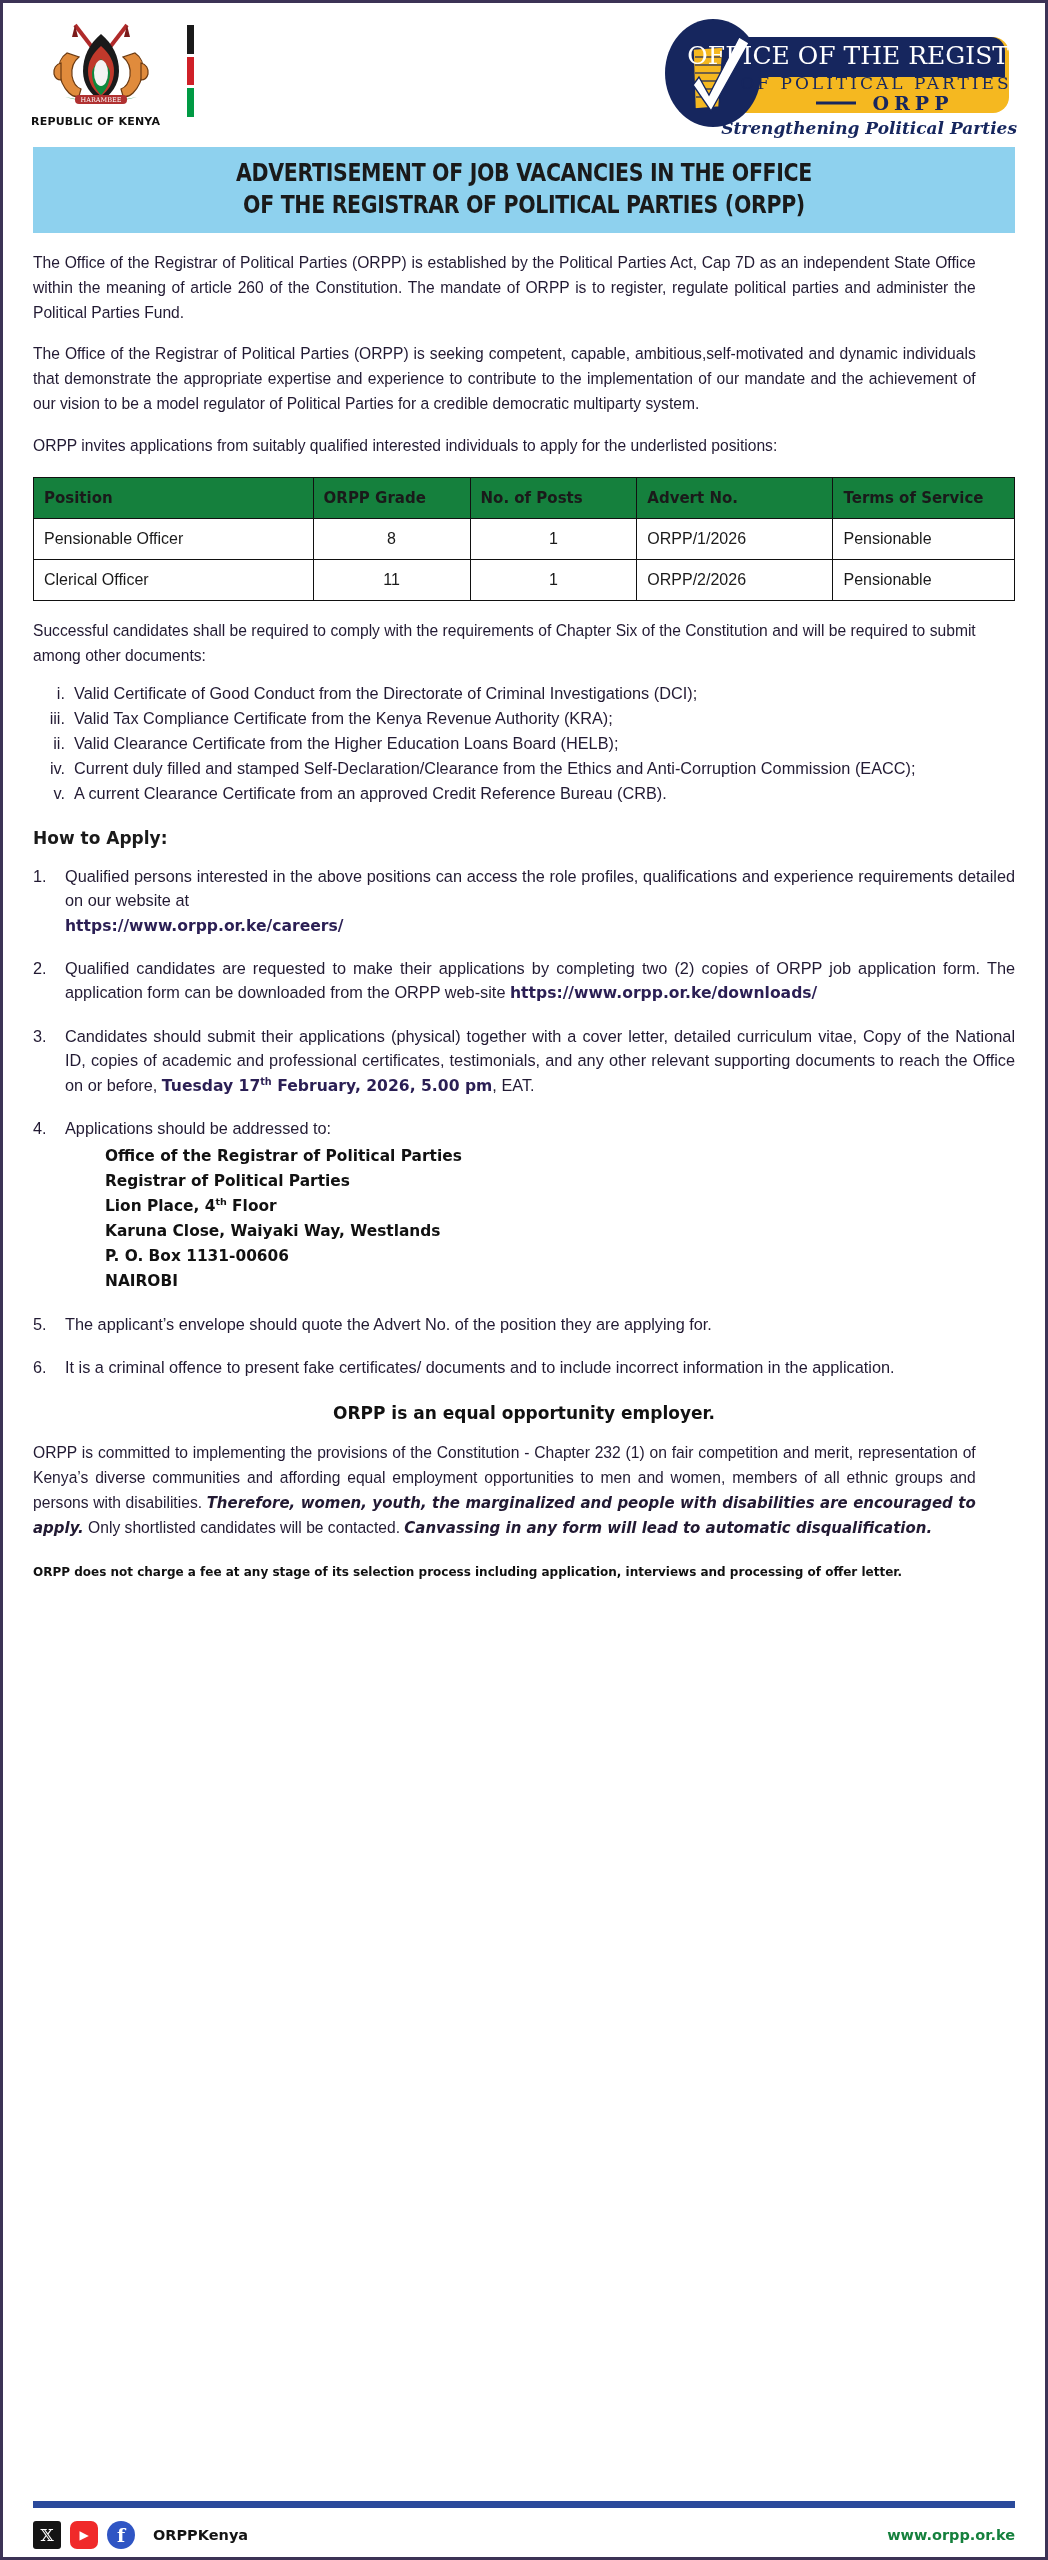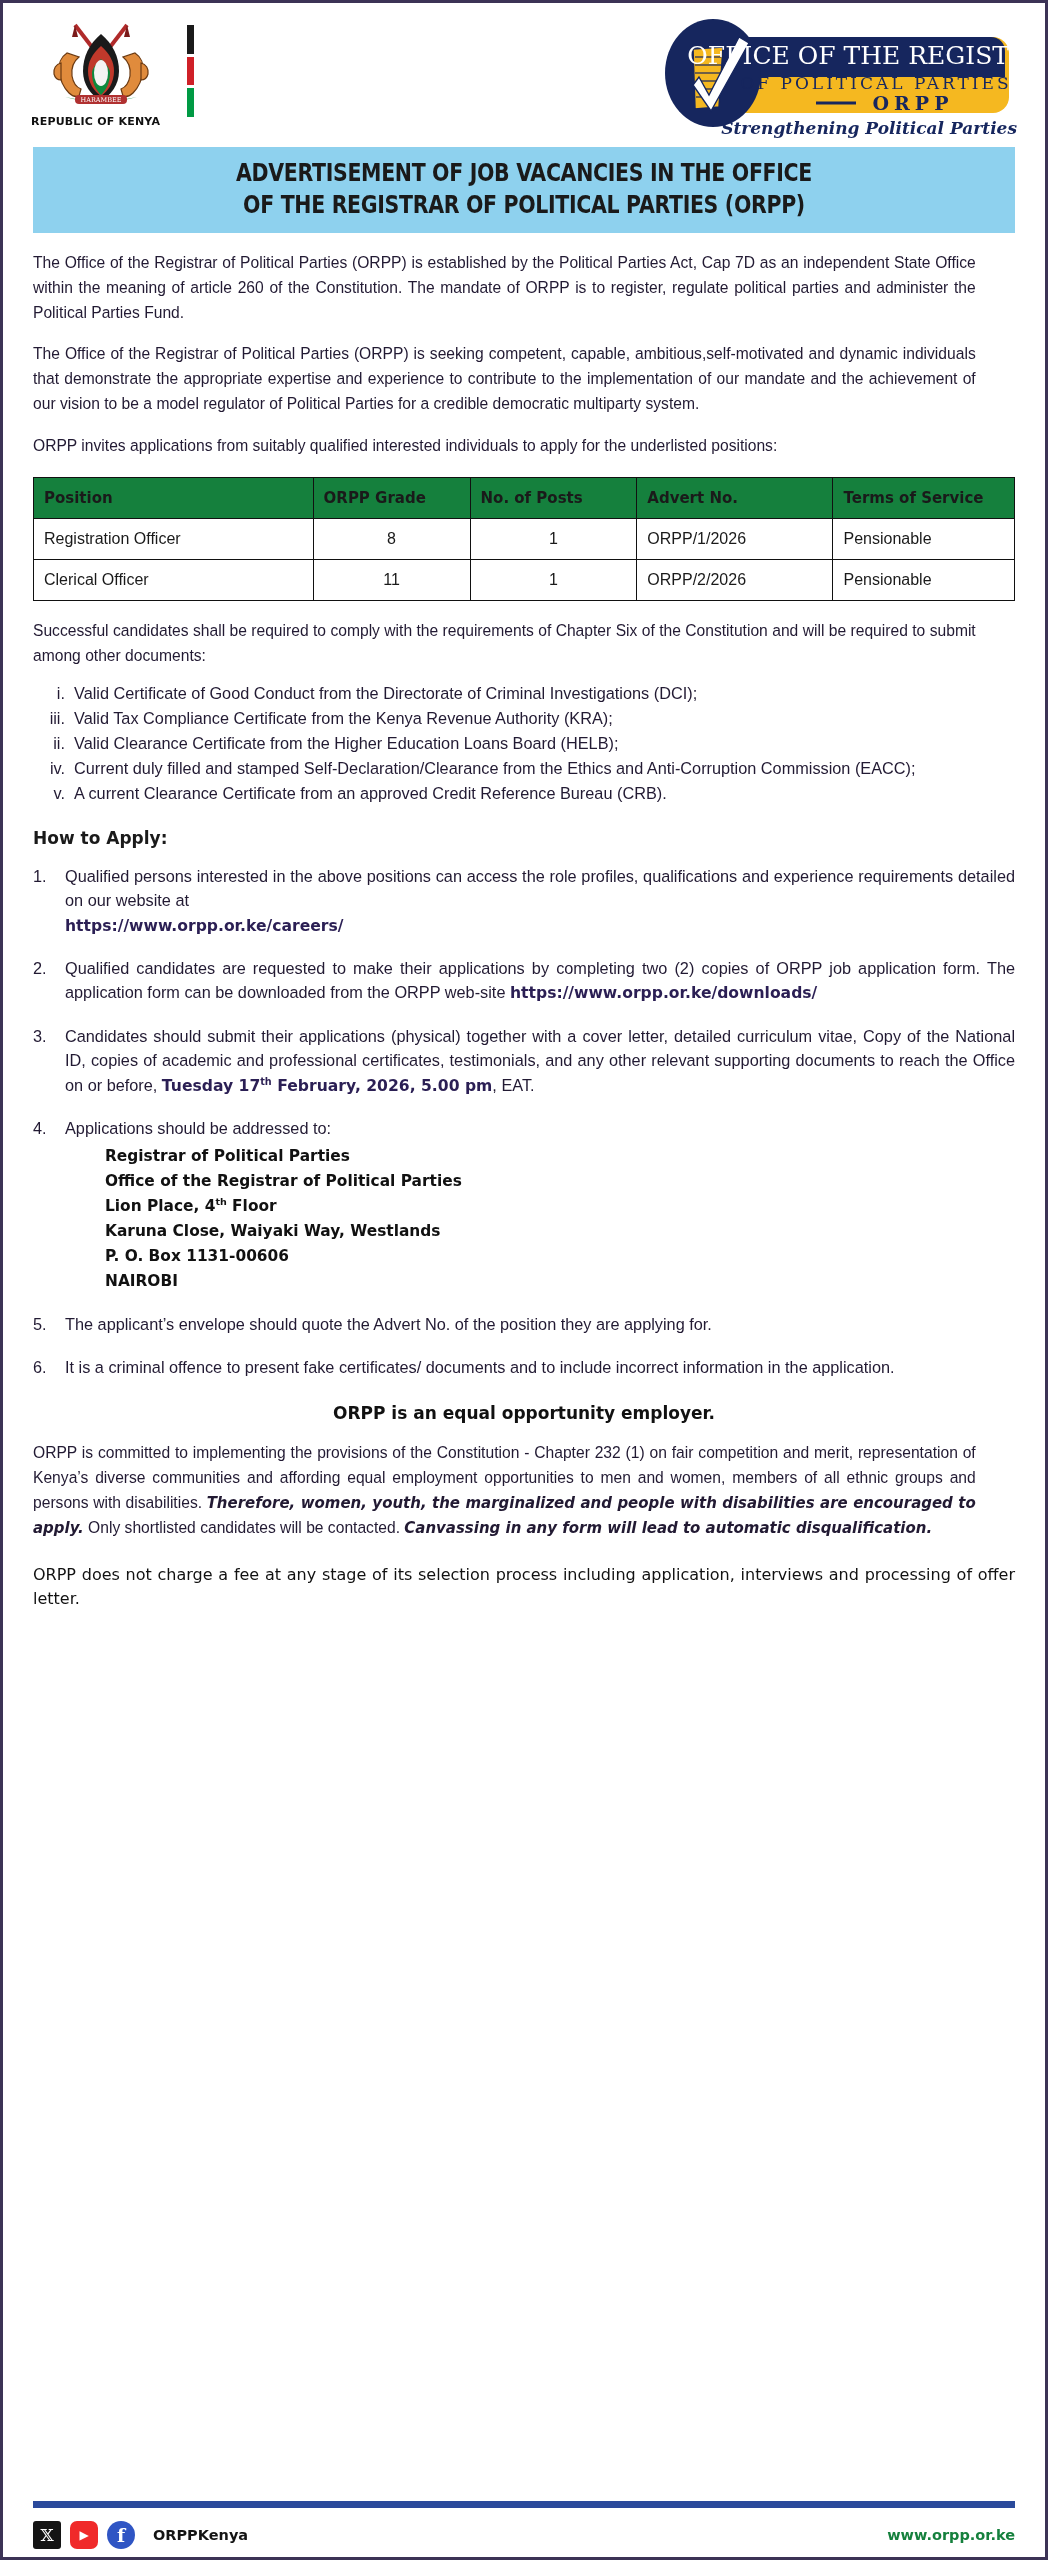--- a/index.html
+++ b/index.html
@@ -130,21 +130,21 @@
   
   .eq {
     text-align:center;
     font-family:"DejaVu Sans", sans-serif;
     font-weight:bold; font-size:17px;
     margin:24px 0 0 0; color:#111;
   }
   .bi { font-weight:bold; font-style:italic; font-family:"DejaVu Sans", sans-serif; font-size:15.6px; }
   p.heavy {
     font-family:"DejaVu Sans", sans-serif;
-    font-weight:normal; font-size:16px;
+    font-weight:bold; font-size:12px;
     line-height:1.5; text-align:justify;
     margin:22px 0 17px 0; color:#111;
   }
 
   
   .footer { position:absolute; left:0; right:0; bottom:8px; padding:0 30px; }
   .frule { height:7px; background:#2b4a9b; margin-bottom:13px; }
   .frow { display:flex; align-items:center; justify-content:space-between; }
   .socials { display:flex; align-items:center; gap:9px; }
   .ic { width:28px; height:28px; display:flex; align-items:center; justify-content:center; }
@@ -250,21 +250,21 @@
         <tr>
           <th>Position</th>
           <th>ORPP Grade</th>
           <th>No. of Posts</th>
           <th>Advert No.</th>
           <th>Terms of Service</th>
         </tr>
       </thead>
       <tbody>
         <tr>
-          <td>Registration Officer</td>
+          <td>Pensionable Officer</td>
           <td class="c">8</td>
           <td class="c">1</td>
           <td>ORPP/1/2026</td>
           <td>Pensionable</td>
         </tr>
         <tr>
           <td>Clerical Officer</td>
           <td class="c">11</td>
           <td class="c">1</td>
           <td>ORPP/2/2026</td>
@@ -324,22 +324,22 @@
           <span>Candidates should submit their applications (physical) together with a cover letter, detailed curriculum vitae, Copy of the National ID, copies of academic and professional certificates, testimonials, and any other relevant supporting documents to reach the Office on or before,</span>
           <span class="dl"><span>Tuesday 17</span><sup>th</sup><span> February, 2026, 5.00 pm</span></span><span>, EAT.</span>
         </span>
       </li>
 
       <li>
         <span class="num">4.</span>
         <span class="bd">
           <span>Applications should be addressed to:</span>
           <div class="address">
+            <div>Office of the Registrar of Political Parties</div>
             <div>Registrar of Political Parties</div>
-            <div>Office of the Registrar of Political Parties</div>
             <div><span>Lion Place, 4</span><sup>th</sup><span> Floor</span></div>
             <div>Karuna Close, Waiyaki Way, Westlands</div>
             <div>P. O. Box 1131-00606</div>
             <div>NAIROBI</div>
           </div>
         </span>
       </li>
 
       <li>
         <span class="num">5.</span>

